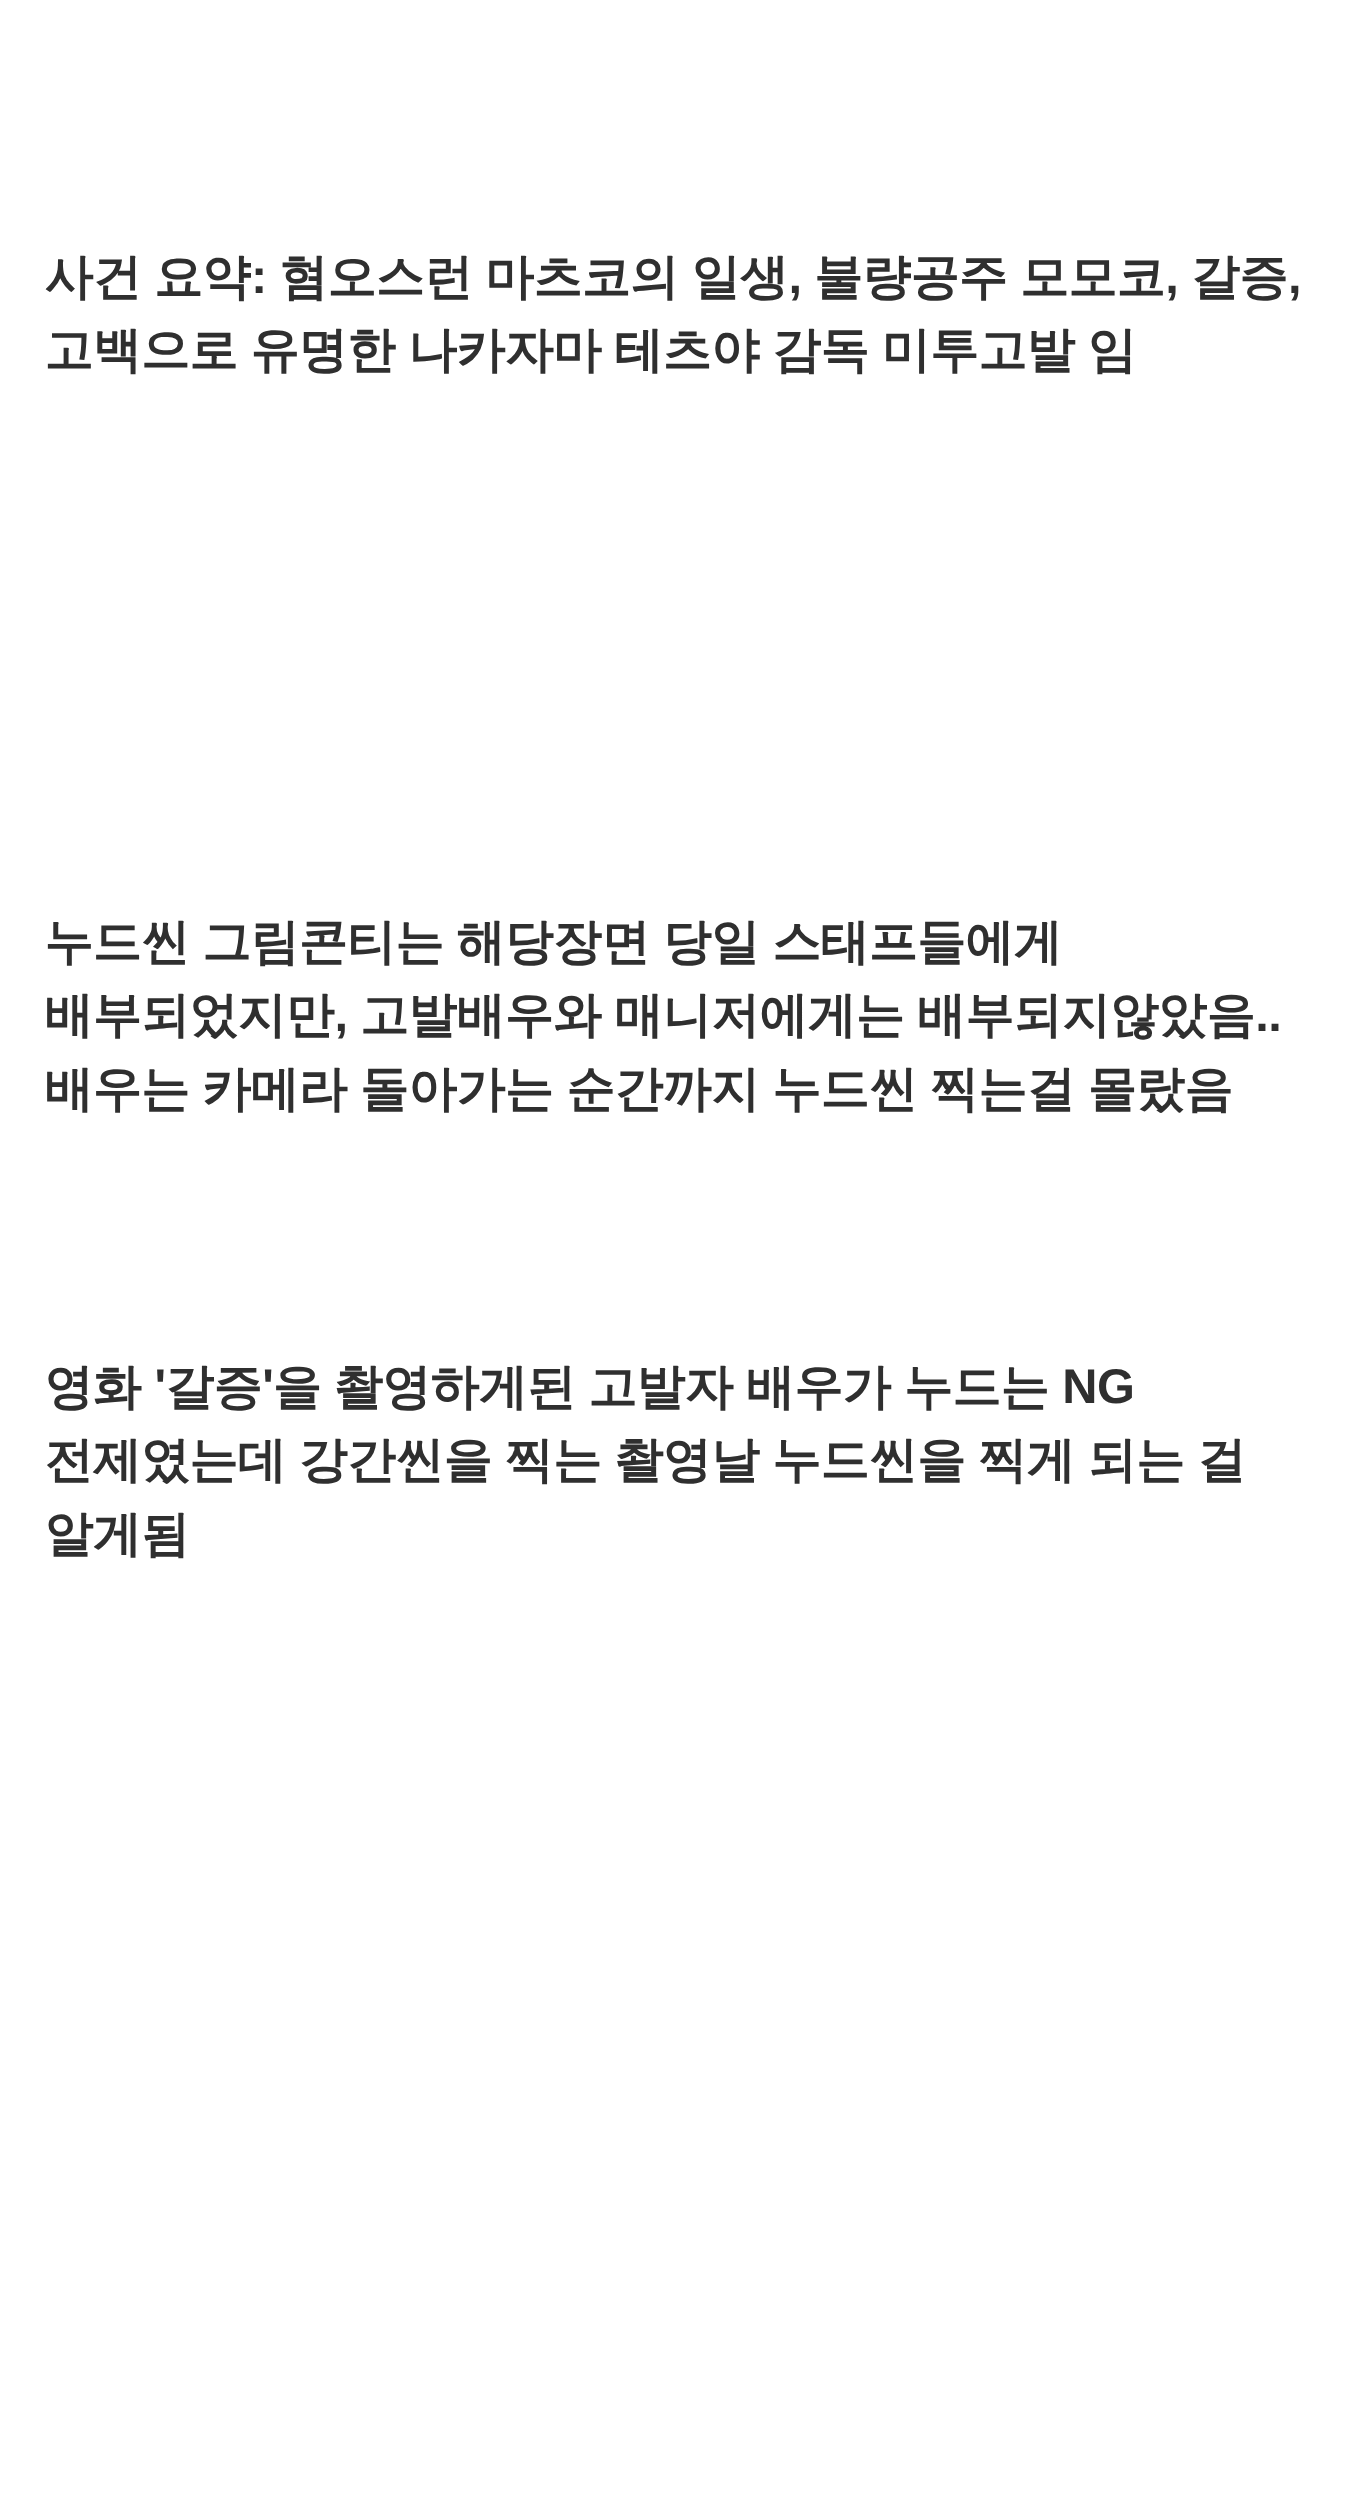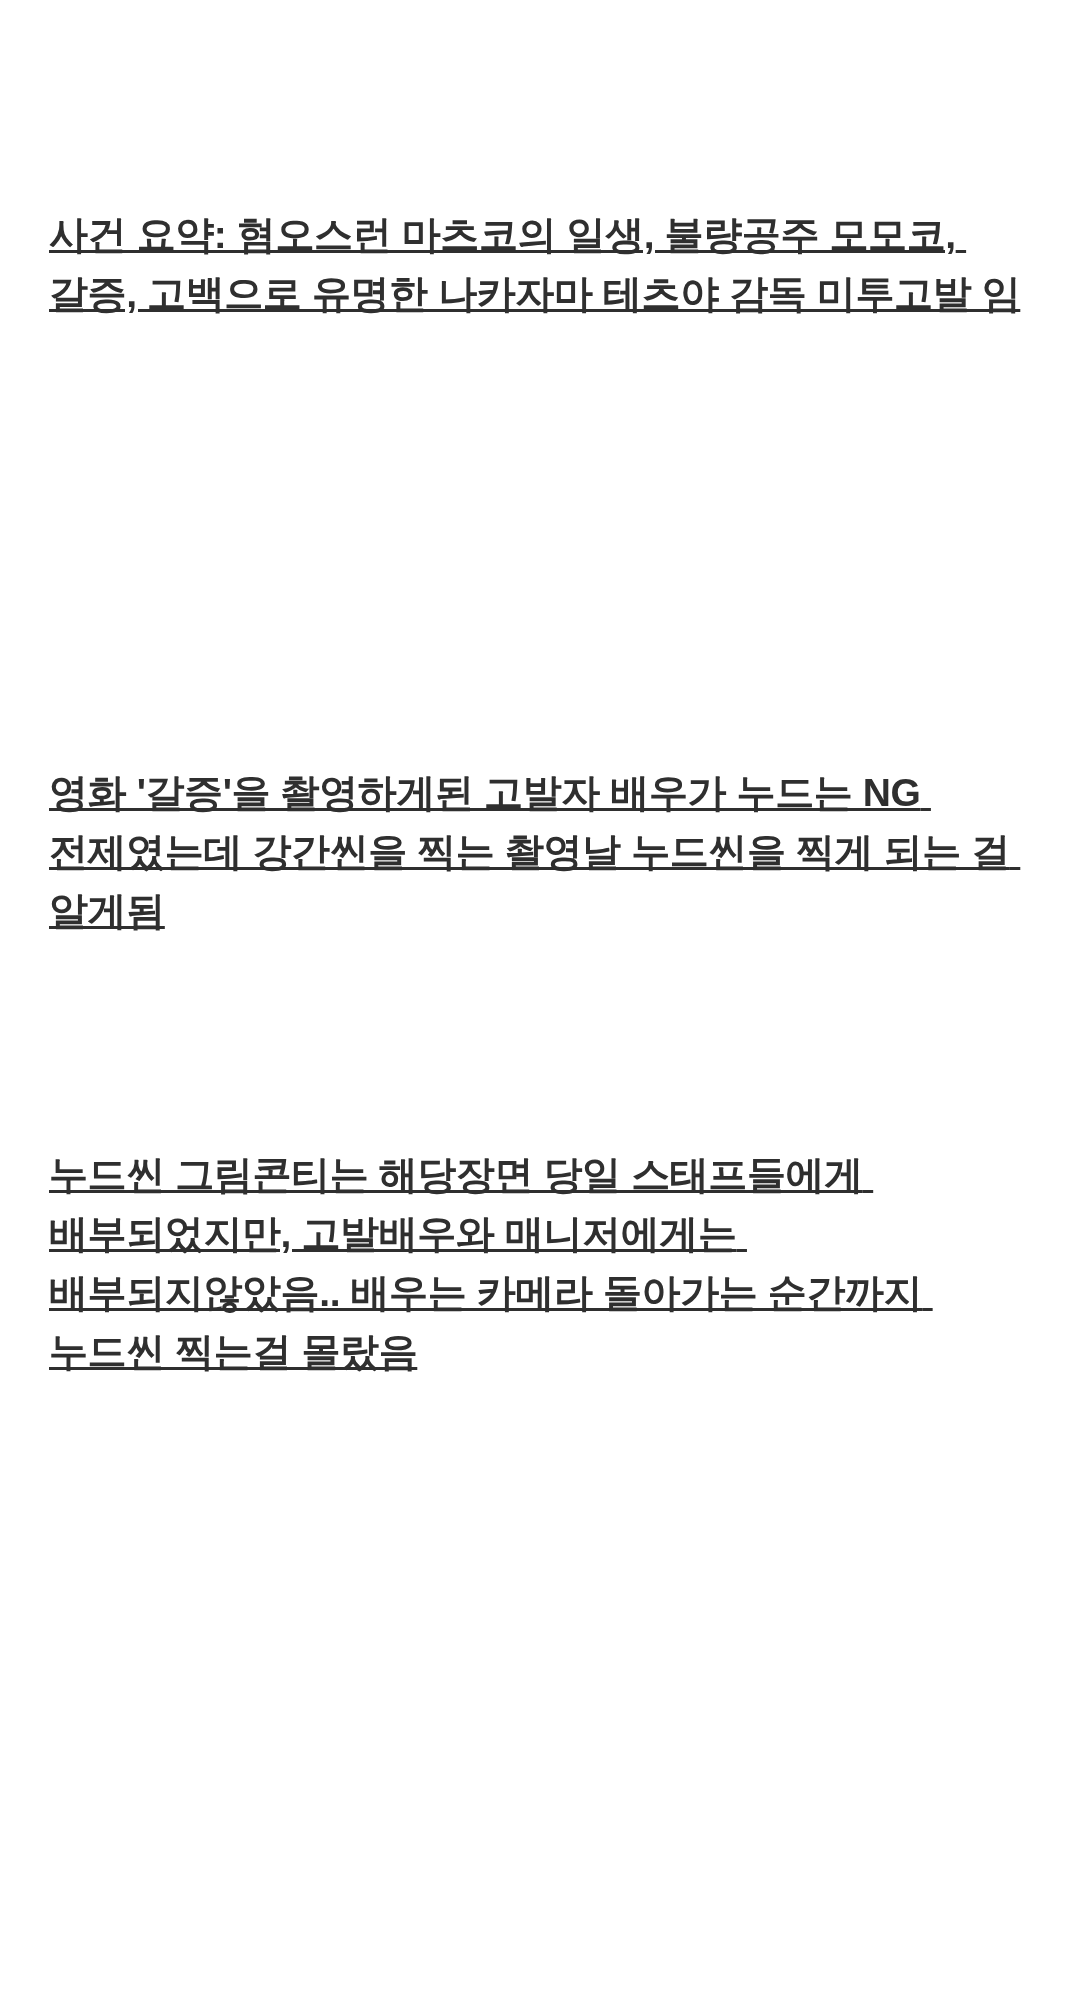--- a/index.html
+++ b/index.html
@@ -26,41 +26,40 @@
   .block {
     font-size: 39px;
     line-height: 1.52;
     font-weight: 600;
     letter-spacing: -0.4px;
     color: #2f2f2f;
     word-break: keep-all;
     white-space: pre-wrap;
   }
   .para {
-    margin: 13px;
-    text-decoration: underline;
+    margin: 0;
   }
   .gap {
     height: 58px;
   }
 </style>
 </head>
 <body>
 
 <div class="page">
 
   <div class="block">
 
     <p class="para">사건 요약: 혐오스런 마츠코의 일생, 불량공주 모모코, 갈증, 고백으로 유명한 나카자마 테츠야 감독 미투고발 임</p>
 
     <div class="gap"></div>
 
+    <p class="para">누드씬 그림콘티는 해당장면 당일 스태프들에게 배부되었지만, 고발배우와 매니저에게는 배부되지않았음.. 배우는 카메라 돌아가는 순간까지 누드씬 찍는걸 몰랐음</p>
+
     <p class="para">영화 '갈증'을 촬영하게된 고발자 배우가 누드는 NG 전제였는데 강간씬을 찍는 촬영날 누드씬을 찍게 되는 걸 알게됨</p>
-
-    <p class="para">누드씬 그림콘티는 해당장면 당일 스태프들에게 배부되었지만, 고발배우와 매니저에게는 배부되지않았음.. 배우는 카메라 돌아가는 순간까지 누드씬 찍는걸 몰랐음</p>
 
     <div class="gap"></div>
 
 
     
 
     
 
     
 

